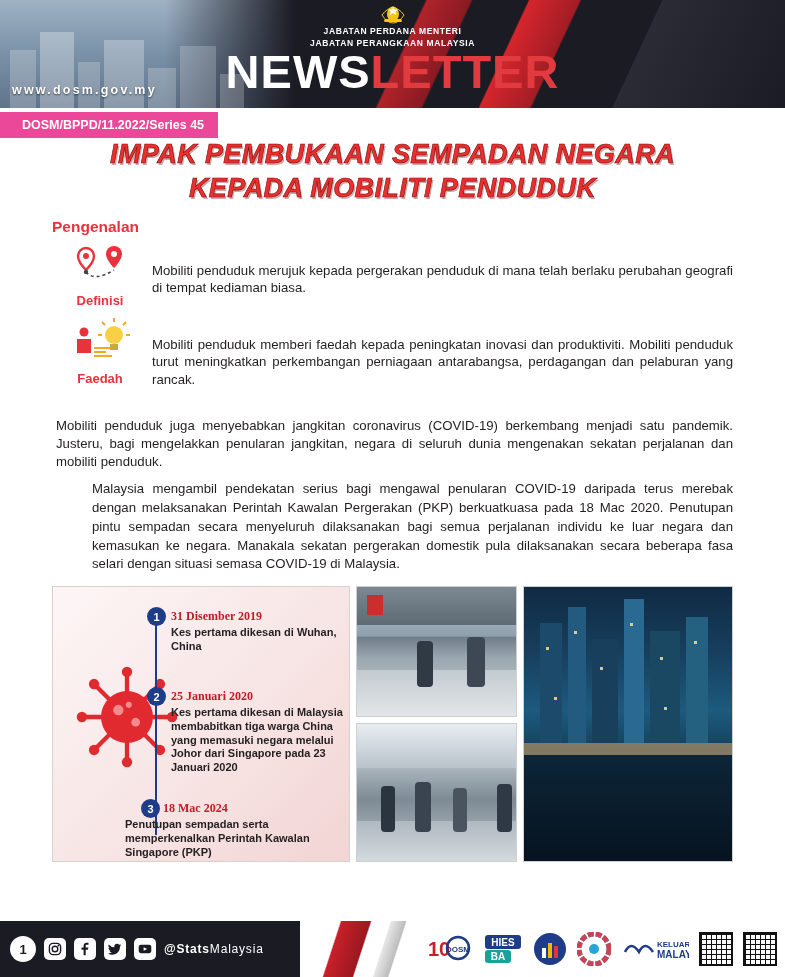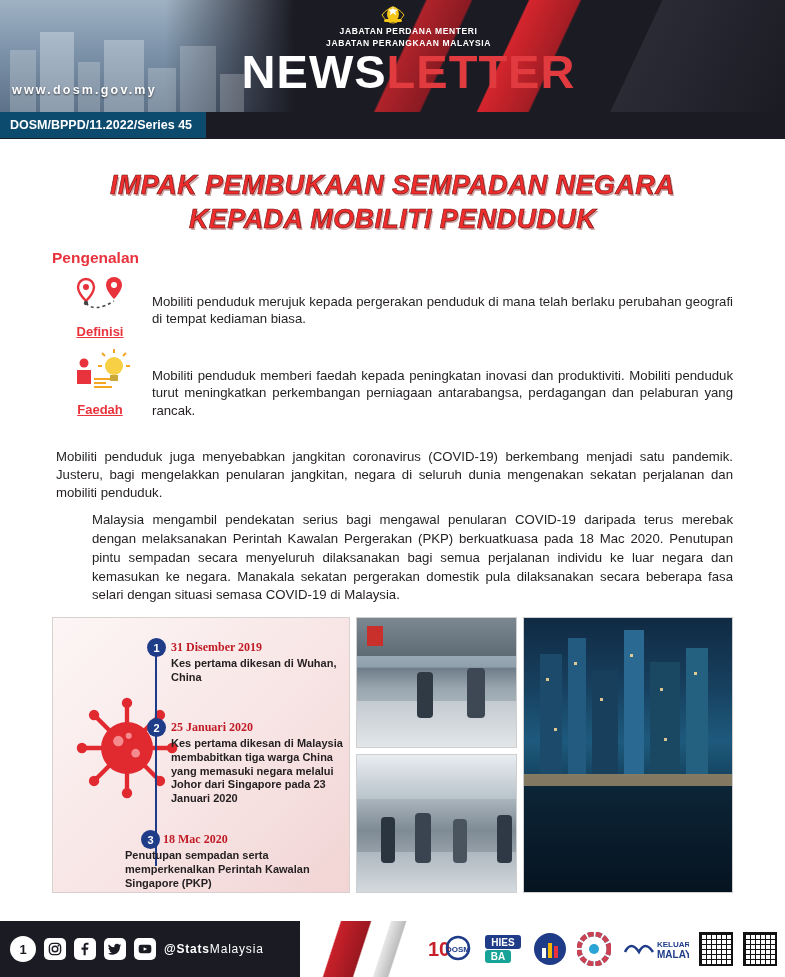--- a/index.html
+++ b/index.html
@@ -8,24 +8,23 @@
     width: 785px; height: 977px;
     font-family: "Liberation Sans", sans-serif;
     background: #ffffff;
     position: relative;
     overflow: hidden;
   }
 
   
   .header {
     position: relative;
-    width: 785px; height: 139px;
+    width: 785px; height: 108px;
     background: #1b1b24;
     overflow: hidden;
-    padding-left: 16px;
   }
   .header-photo {
     position: absolute; left:0; top:0; width: 300px; height: 112px;
     background:
       linear-gradient(to right, rgba(20,20,30,0) 55%, rgba(27,27,36,1) 98%),
       linear-gradient(to bottom, #9fb2c4 0%, #7d93a9 45%, #5d7289 100%);
   }
   .bldg { position:absolute; bottom:0; background: rgba(255,255,255,0.22); }
   .header-red-swoosh {
     position:absolute; right: 0; top:0; width: 520px; height: 112px;
@@ -56,23 +55,23 @@
   }
   .nw-news { color:#ffffff; }
   .nw-letter { color:#e23b3f; }
   .website {
     position:absolute; left: 12px; top: 83px;
     color:#ffffff; font-size: 12.5px; letter-spacing: 2.2px; font-weight: bold;
     text-shadow: 0 1px 2px rgba(0,0,0,.6);
   }
   .series-tag {
     position:absolute; left:0; top: 112px;
-    background:#0c4a6e; color:#ffffff;
+    background:#ec4899; color:#ffffff;
     font-size: 12.5px; font-weight: bold;
-    padding: 6px 14px 6px 10px;
+    padding: 6px 14px 6px 22px;
     z-index: 5;
   }
 
   
   .title-block {
     margin-top: 30px; text-align:center;
     padding: 0 28px;
   }
   .title-line {
     color:#ef2d2d; font-size: 27px; font-weight: bold; line-height: 1.25;
@@ -87,21 +86,21 @@
   .section-heading {
     color:#e8323c; font-size: 15.5px; font-weight:bold;
     margin: 12px 0 8px 0;
   }
   .def-row { display:flex; align-items:flex-start; margin-bottom: 10px; }
   .def-icon {
     width: 96px; flex: 0 0 96px; text-align:center;
   }
   .def-icon svg { display:block; margin: 0 auto; }
   .def-label {
-    color:#e8323c; font-weight:bold; font-size: 13px; margin-top: 3px; text-decoration: underline;
+    color:#e8323c; font-weight:bold; font-size: 13px; margin-top: 3px;
   }
   .def-text {
     flex: 1; font-size: 13.2px; color:#231f20; line-height: 1.35;
     text-align: justify; padding-top: 18px; padding-left: 4px;
   }
   .para {
     font-size: 13.2px; color:#231f20; line-height: 1.42;
     text-align: justify; margin-top: 10px; margin-left: 40px;
   }
 
@@ -301,21 +300,21 @@
       </div>
 
       <div class="tl-item" style="top: 102px;">
         <div class="tl-num">2</div>
         <div class="tl-date">25 Januari 2020</div>
         <div class="tl-desc">Kes pertama dikesan di Malaysia membabitkan tiga warga China yang memasuki negara melalui Johor dari Singapore pada 23 Januari 2020</div>
       </div>
 
       <div class="tl-item" style="top: 214px; left: 110px; width: 186px;">
         <div class="tl-num" style="left:-22px;">3</div>
-        <div class="tl-date">18 Mac 2020</div>
+        <div class="tl-date">18 Mac 2024</div>
         <div class="tl-desc" style="margin-left:-38px;">Penutupan sempadan serta memperkenalkan Perintah Kawalan Singapore (PKP)</div>
       </div>
     </div>
 
     <div class="photo-col">
       <div class="photo ph-airport1">
         <div style="position:absolute;left:0;top:0;width:100%;height:38px;background:linear-gradient(to bottom,#7b8892,#5e6a74);"></div>
         <div style="position:absolute;left:10px;top:8px;width:16px;height:20px;background:#c9302c;"></div>
         <div style="position:absolute;left:0;bottom:0;width:100%;height:46px;background:linear-gradient(to bottom,#c3cad0,#e2e6e9);"></div>
         <div style="position:absolute;left:60px;top:54px;width:16px;height:46px;background:#2f3a44;border-radius:4px;"></div>

